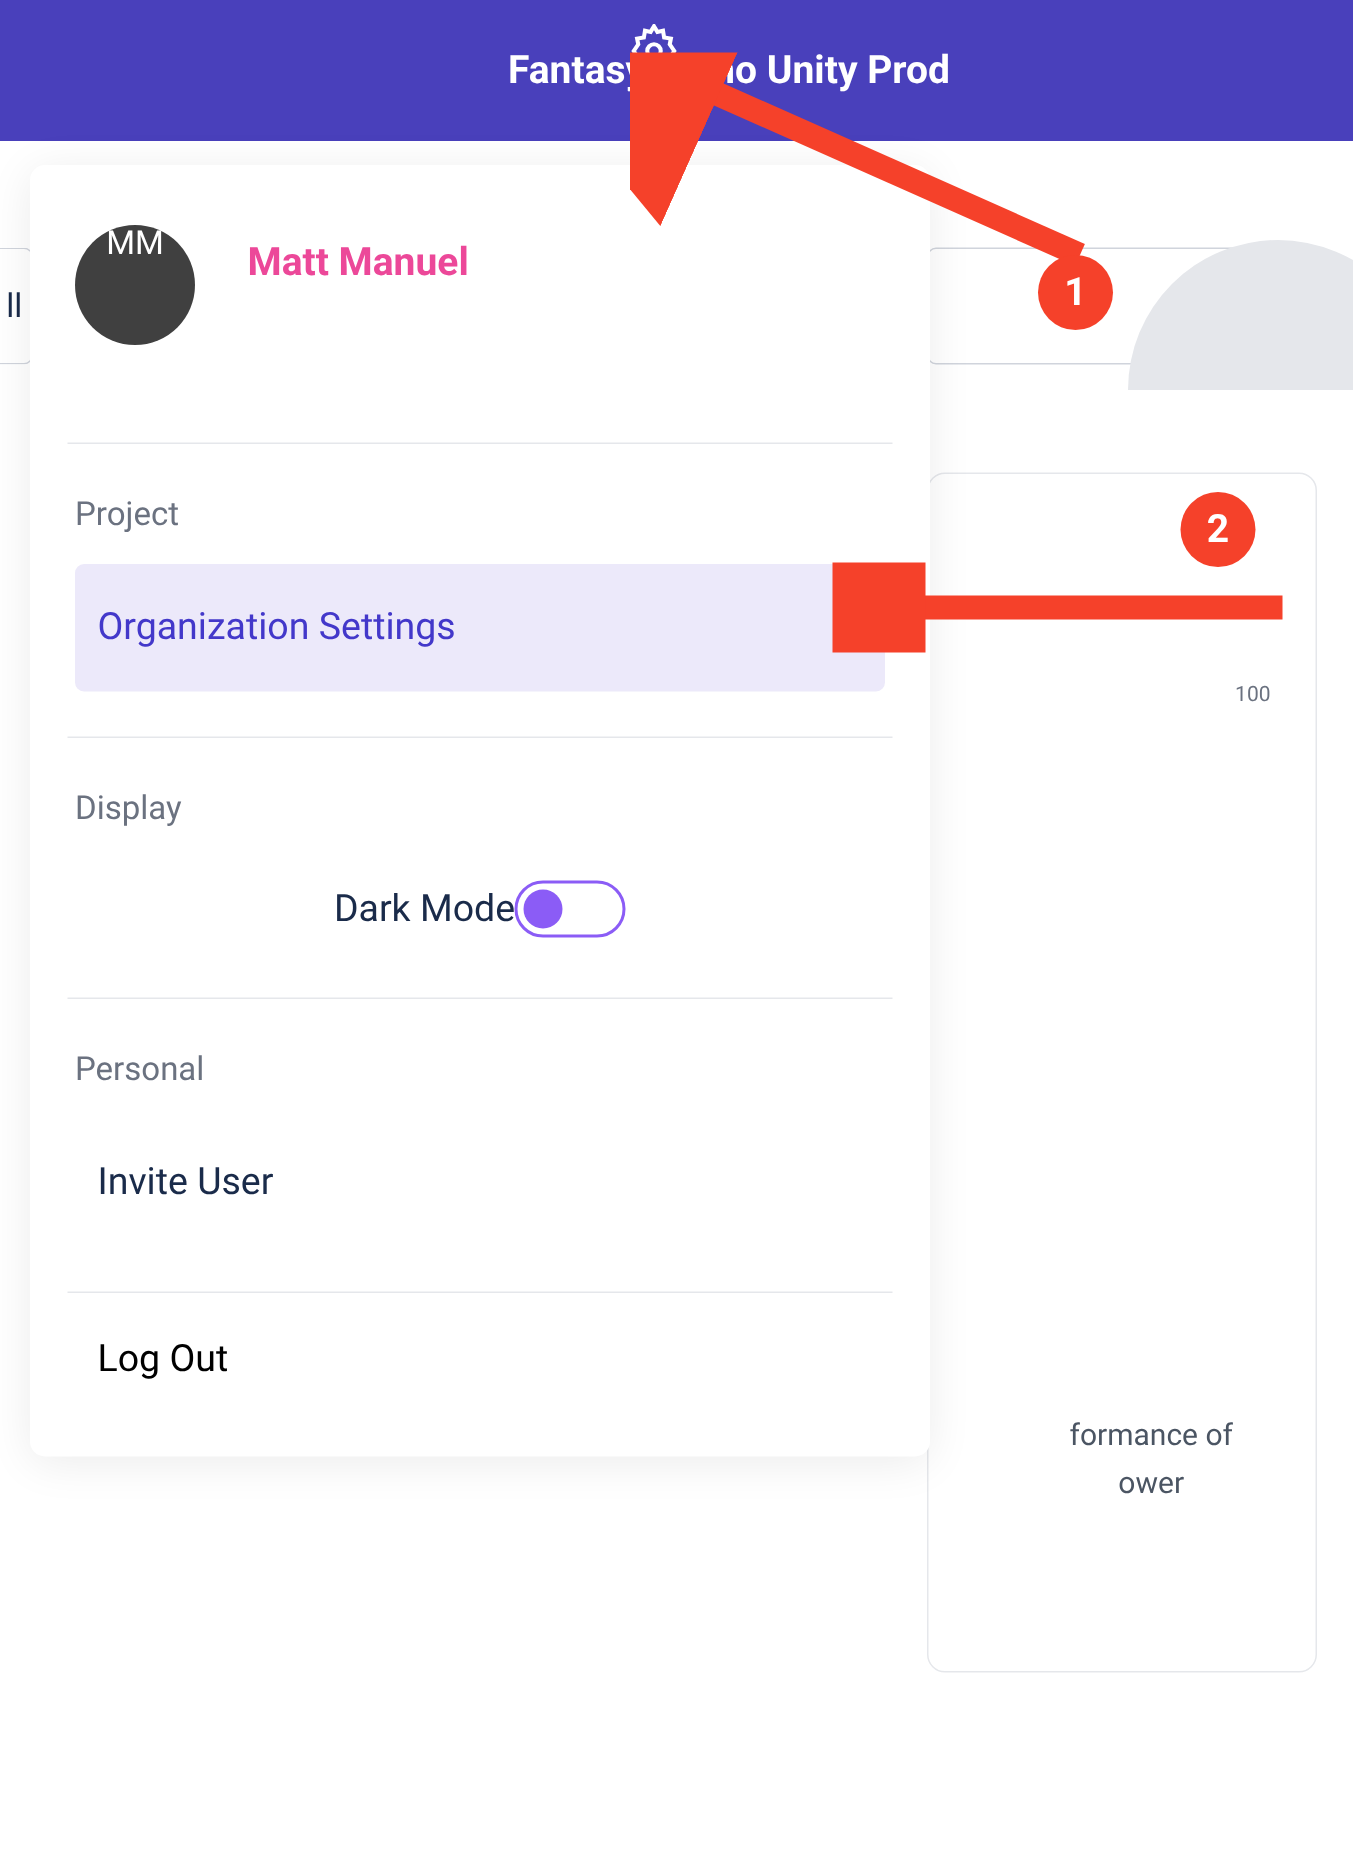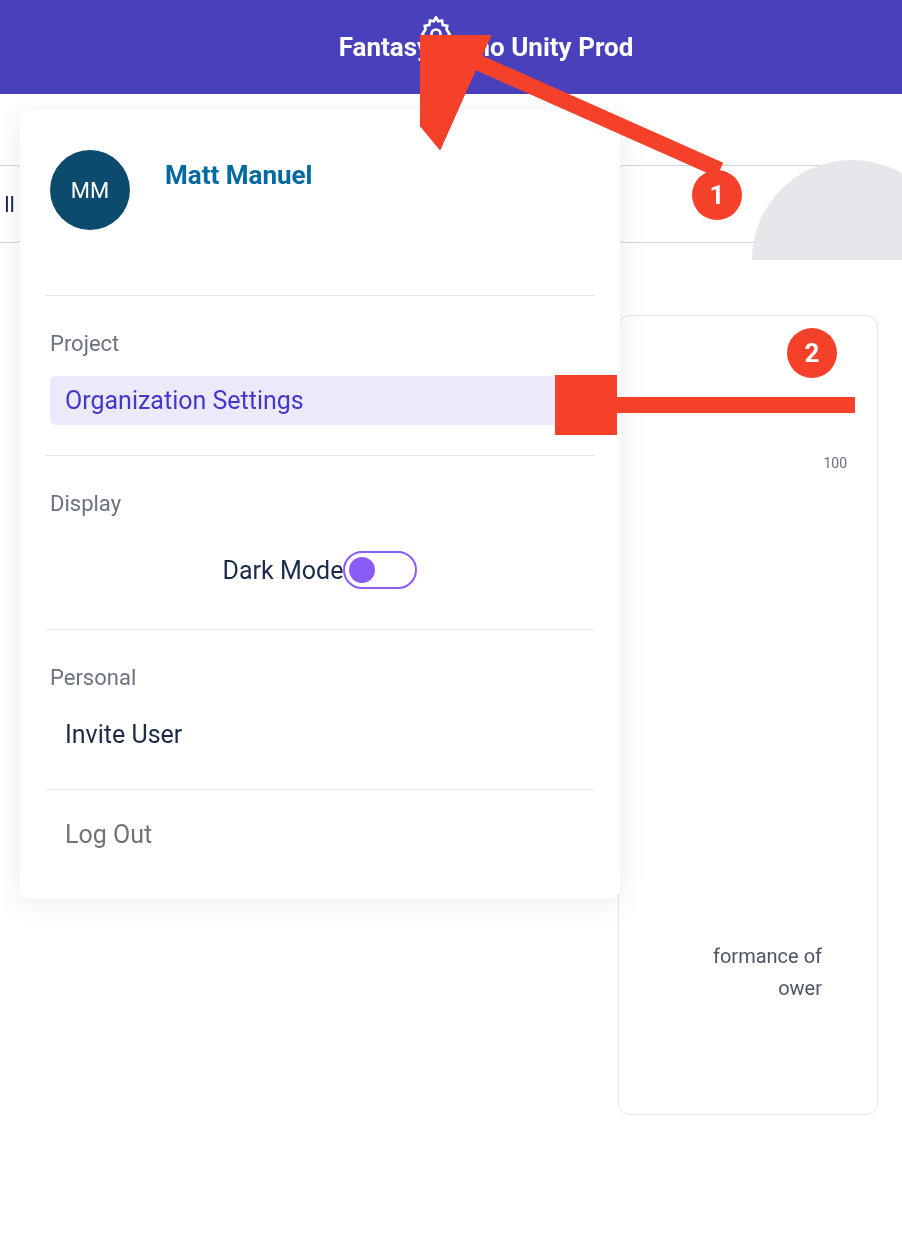--- a/index.html
+++ b/index.html
@@ -74,21 +74,21 @@
       top: 455px;
       font-size: 14px;
       color: #6b7280;
     }
     .card-text {
       position: absolute;
       right: 80px;
       top: 940px;
       font-size: 20px;
       color: #4b5563;
-      text-align: right;
+      text-align: center;
       line-height: 1.6;
     }
     .popup {
       position: absolute;
       left: 20px;
       top: 110px;
       width: 600px;
       background: white;
       border-radius: 10px;
       box-shadow: 0 4px 30px rgba(0,0,0,0.08);
@@ -98,48 +98,48 @@
       display: flex;
       align-items: center;
       gap: 35px;
       padding-bottom: 40px;
       margin-bottom: 25px;
     }
     .avatar {
       width: 80px;
       height: 80px;
       border-radius: 50%;
-      background: #0c4a6e;
+      background: #404040;
       color: white;
       display: flex;
-      align-items: center;
+      align-items: flex-start;
       justify-content: center;
       font-size: 22px;
       font-weight: 400;
     }
     .user-name {
       font-size: 26px;
       font-weight: 700;
-      color: #0369a1;
+      color: #ec4899;
       margin-top: -30px;
     }
     .divider {
       height: 1px;
       background: #e5e7eb;
       margin: 0 -5px;
     }
     .section-label {
       font-size: 22px;
       color: #6b7280;
       margin: 35px 0 20px 0;
     }
     .menu-item {
       font-size: 25px;
       color: #1a2b4a;
-      padding: 10px 15px;
+      padding: 28px 15px;
       border-radius: 6px;
       cursor: pointer;
     }
     .menu-item.highlighted {
       background: #ece9fa;
       color: #4338ca;
       font-weight: 400;
     }
     .display-row {
       display: flex;
@@ -164,21 +164,21 @@
       width: 26px;
       height: 26px;
       background: #8b5cf6;
       border-radius: 50%;
       position: absolute;
       left: 4px;
       top: 4px;
     }
     .logout {
       font-size: 25px;
-      color: #737373;
+      color: #000000;
       padding: 30px 15px 20px 15px;
       cursor: pointer;
     }
     .settings-group {
       margin-bottom: 30px;
     }
     .left-label {
       position: absolute;
       left: -2px;
       top: 165px;

